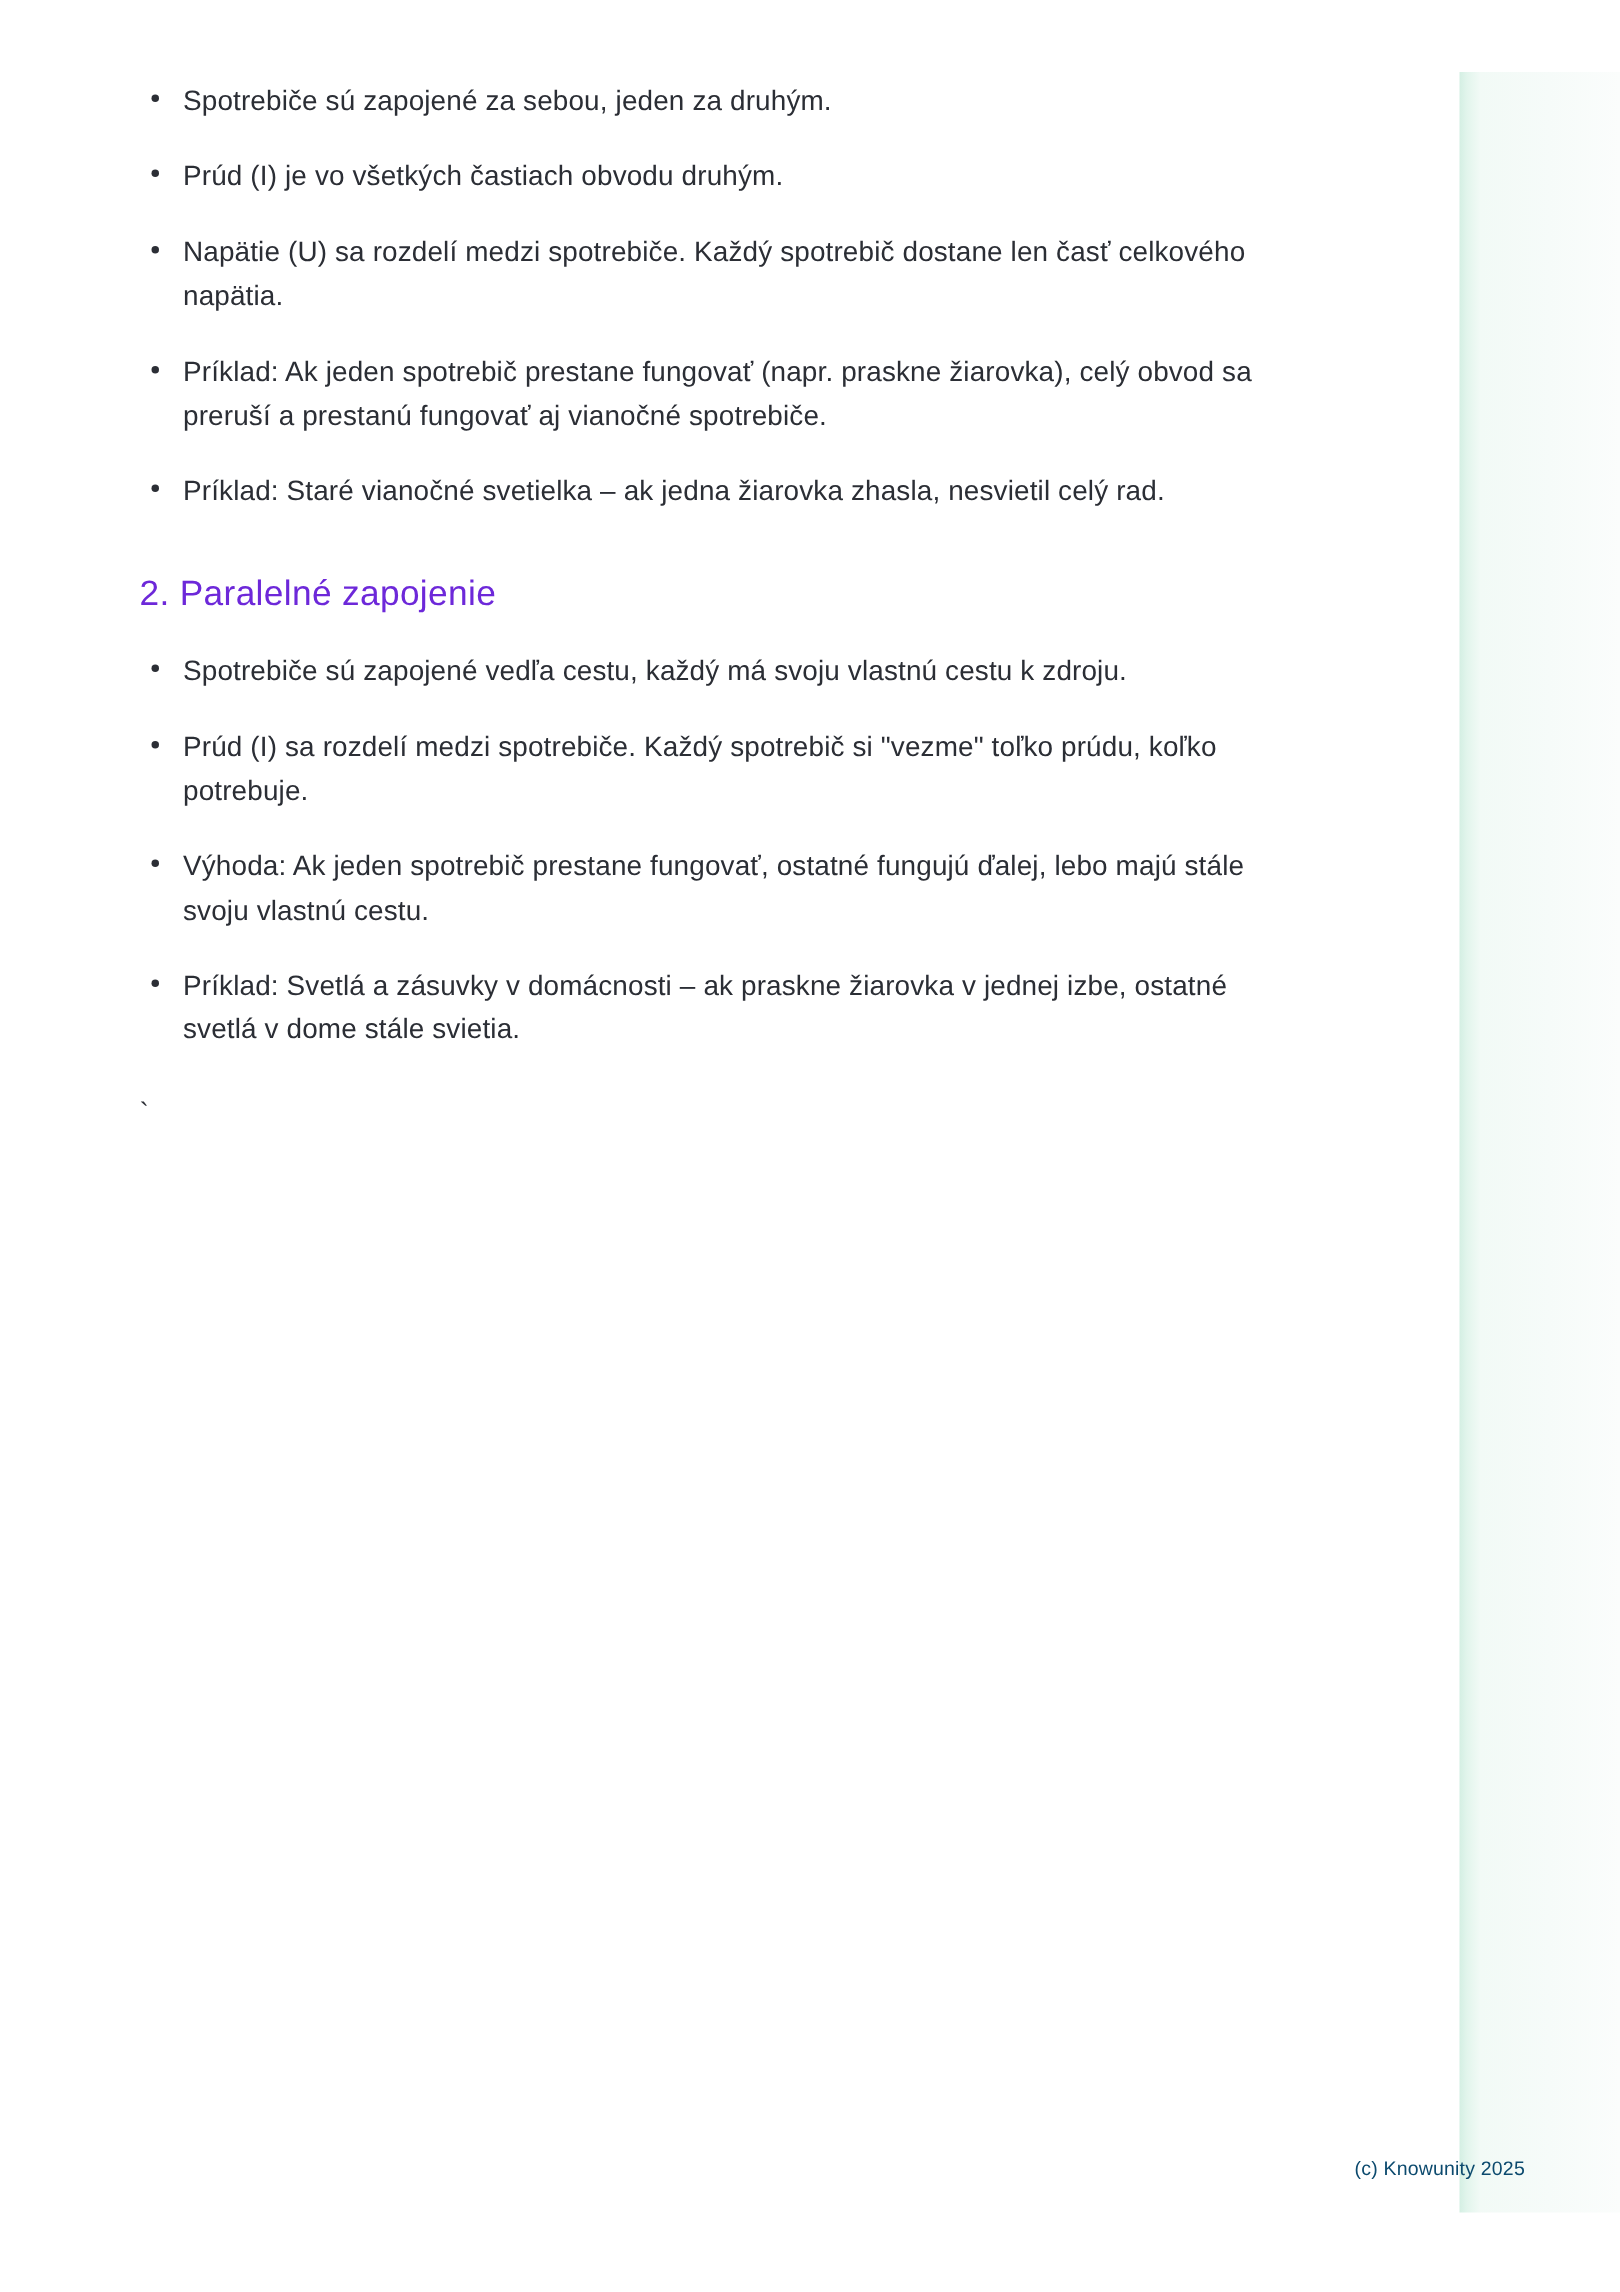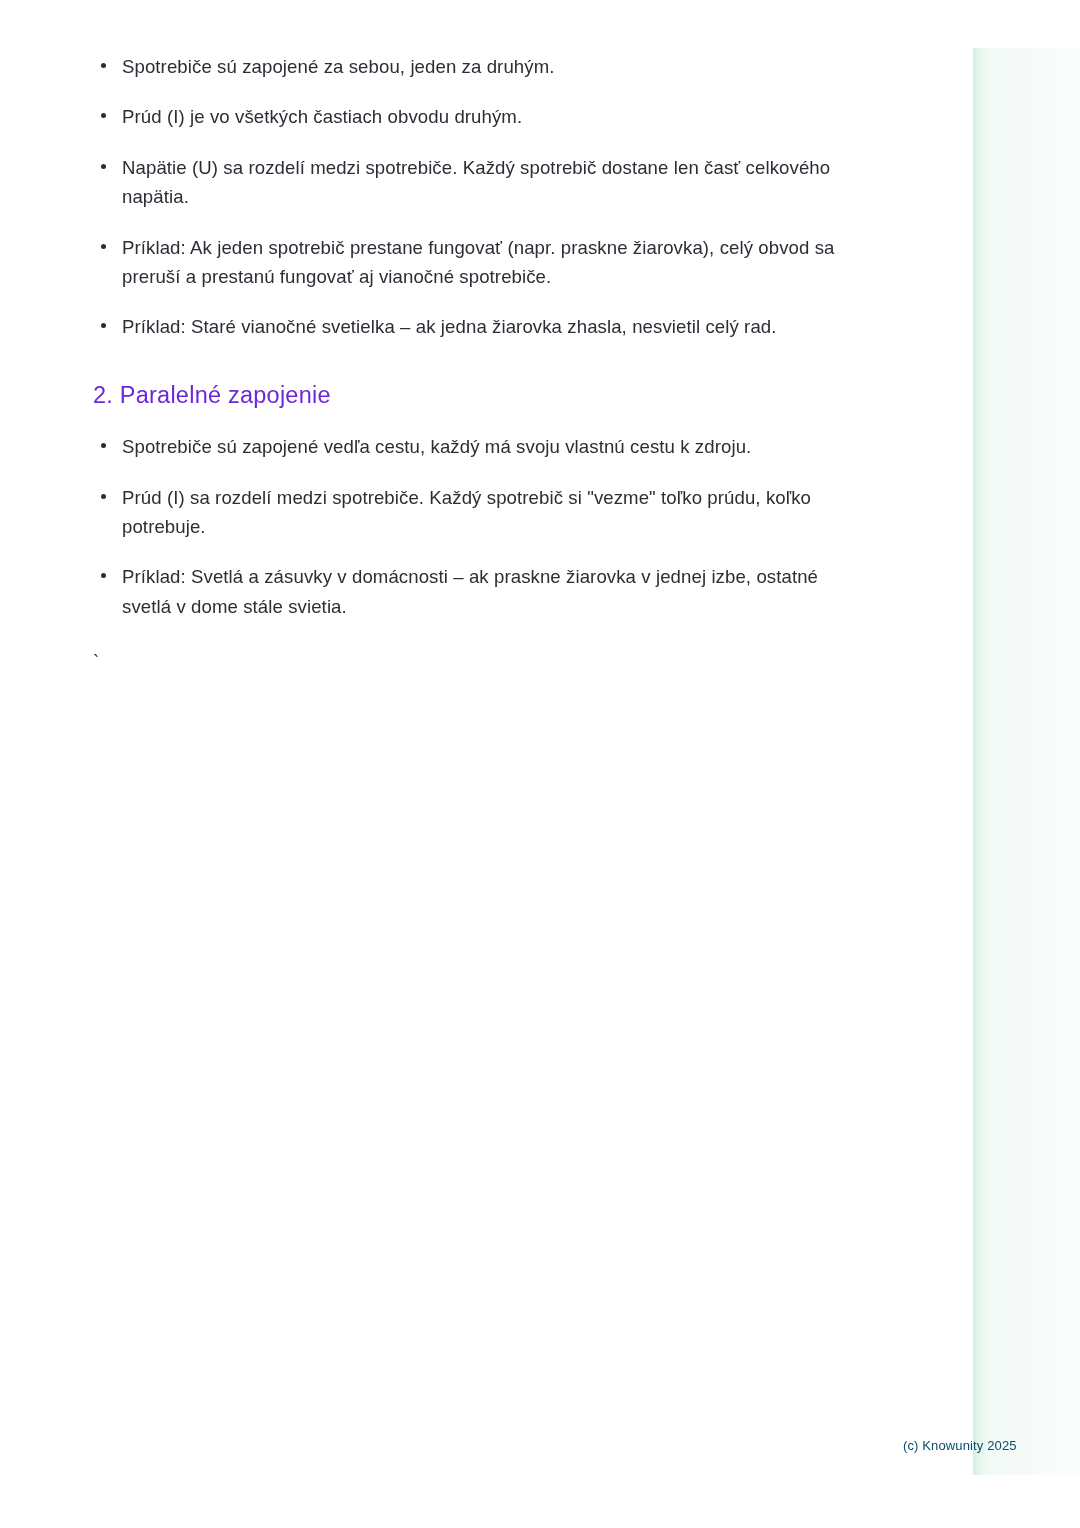--- a/index.html
+++ b/index.html
@@ -141,20 +141,21 @@
         <li><span class="li-strong">Príklad:</span><span> Staré vianočné svetielka – ak jedna žiarovka zhasla, nesvietil celý rad.</span></li>
       </ul>
 
     <div id="heading-paralelne-wrap">
       <h2 class="section-heading">2. Paralelné zapojenie</h2>
     </div>
 
     <ul class="bullets" id="list-two">
         <li><span>Spotrebiče sú zapojené </span><span class="li-strong">vedľa cestu</span><span>, každý má svoju vlastnú cestu k zdroju.</span></li>
         <li><span class="li-strong">Prúd (I)</span><span> sa rozdelí medzi spotrebiče. Každý spotrebič si "vezme" toľko prúdu, koľko potrebuje.</span></li>
+        <li><span class="li-strong">Výhoda:</span><span> Ak jeden spotrebič prestane fungovať, ostatné fungujú ďalej, lebo majú stále svoju vlastnú cestu.</span></li>
         <li><span class="li-strong">Príklad:</span><span> Svetlá a zásuvky v domácnosti – ak praskne žiarovka v jednej izbe, ostatné svetlá v dome stále svietia.</span></li>
       </ul>
 
     <div id="stray-mark">`</div>
 
   </div>
 
 </div>
 
 <div id="footer-watermark">(c) Knowunity 2025</div>

